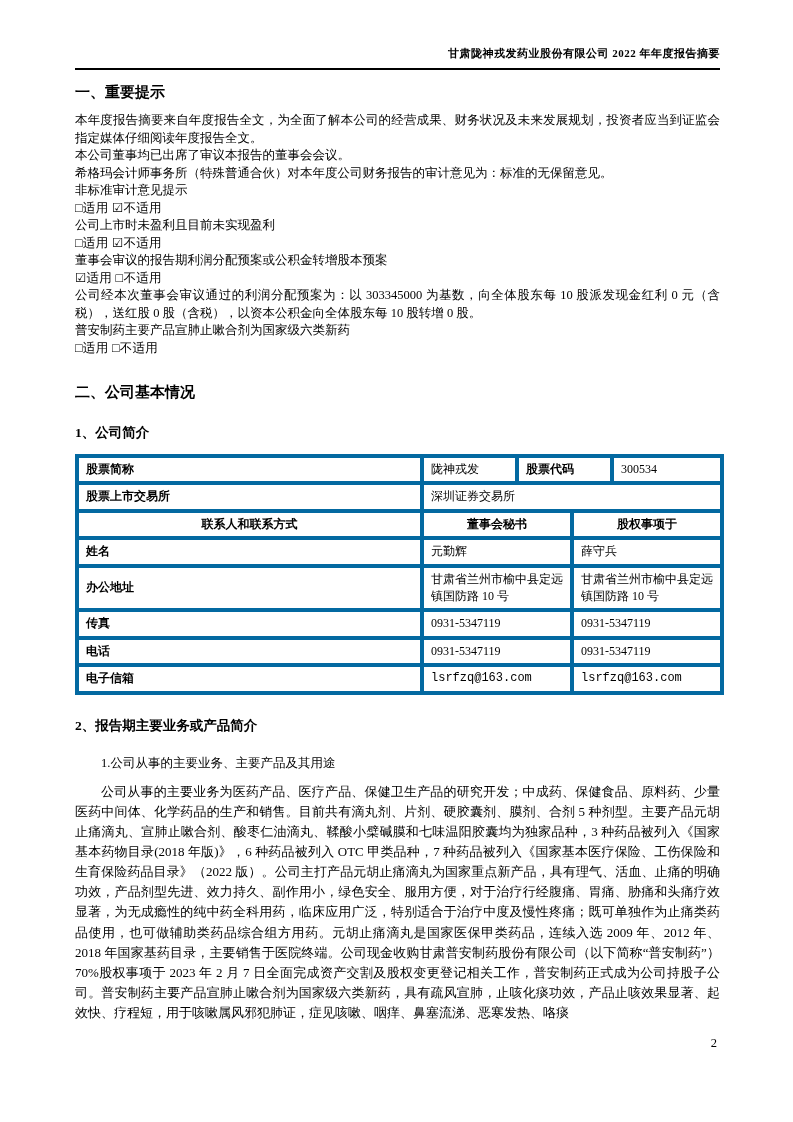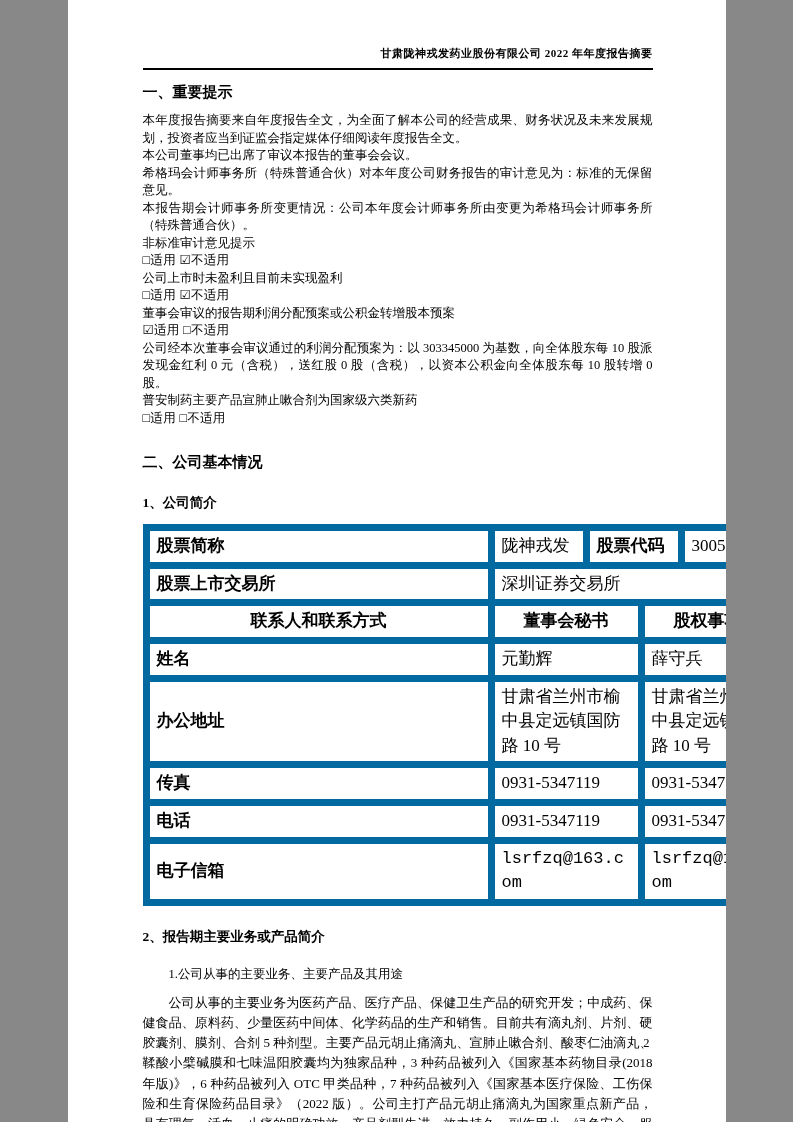--- a/index.html
+++ b/index.html
@@ -1,18 +1,18 @@
 <!DOCTYPE html>
 <html><head>
 <meta charset="utf-8">
 <style>
   * { box-sizing: border-box; }
   html, body { margin: 0; padding: 0; background: #888; }
   .page {
-    width: 658px;
+    width: 793px;
     height: 1122px;
     margin: 0 auto;
     background: #ffffff;
     position: relative;
     padding: 46px 73px 0 75px;
     font-family: "Liberation Serif", "DejaVu Serif", serif;
     color: #000;
     overflow: hidden;
   }
   .doc-header {
@@ -41,23 +41,23 @@
     text-align: justify;
   }
   .check-line { letter-spacing: 0.3px; }
   table.info-table {
     width: 100%;
     border-collapse: collapse;
     table-layout: fixed;
     margin-top: 2px;
   }
   table.info-table td {
-    border: 7px solid #0369a1;
+    border: 4px solid #0369a1;
     padding: 3px 7px;
-    font-size: 17px;
+    font-size: 12px;
     line-height: 1.45;
     vertical-align: middle;
     word-break: break-all;
   }
   td.lbl { font-weight: bold; }
   td.ctr { text-align: center; font-weight: bold; }
   td.mono { font-family: "Liberation Mono", "DejaVu Sans Mono", monospace; font-size: 11.5px; }
   .para-heading {
     font-size: 12.5px;
     margin: 20px 0 10px 0;
@@ -85,21 +85,20 @@
   <div class="doc-header">
     <span>甘肃陇神戎发药业股份有限公司 2022 年年度报告摘要</span>
   </div>
 
   <h1 class="sec-title">一、重要提示</h1>
 
   <div class="s1">
     <p>本年度报告摘要来自年度报告全文，为全面了解本公司的经营成果、财务状况及未来发展规划，投资者应当到证监会指定媒体仔细阅读年度报告全文。</p>
     <p>本公司董事均已出席了审议本报告的董事会会议。</p>
     <p>希格玛会计师事务所（特殊普通合伙）对本年度公司财务报告的审计意见为：标准的无保留意见。</p>
-    <p>本报告期会计师事务所变更情况：公司本年度会计师事务所由变更为希格玛会计师事务所（特殊普通合伙）。</p>
     <p>非标准审计意见提示</p>
     <p class="check-line">□适用 ☑不适用</p>
     <p>公司上市时未盈利且目前未实现盈利</p>
     <p class="check-line">□适用 ☑不适用</p>
     <p>董事会审议的报告期利润分配预案或公积金转增股本预案</p>
     <p class="check-line">☑适用 □不适用</p>
     <p>公司经本次董事会审议通过的利润分配预案为：以 303345000 为基数，向全体股东每 10 股派发现金红利 0 元（含税），送红股 0 股（含税），以资本公积金向全体股东每 10 股转增 0 股。</p>
     <p>普安制药主要产品宣肺止嗽合剂为国家级六类新药</p>
     <p class="check-line">□适用 □不适用</p>
   </div>

